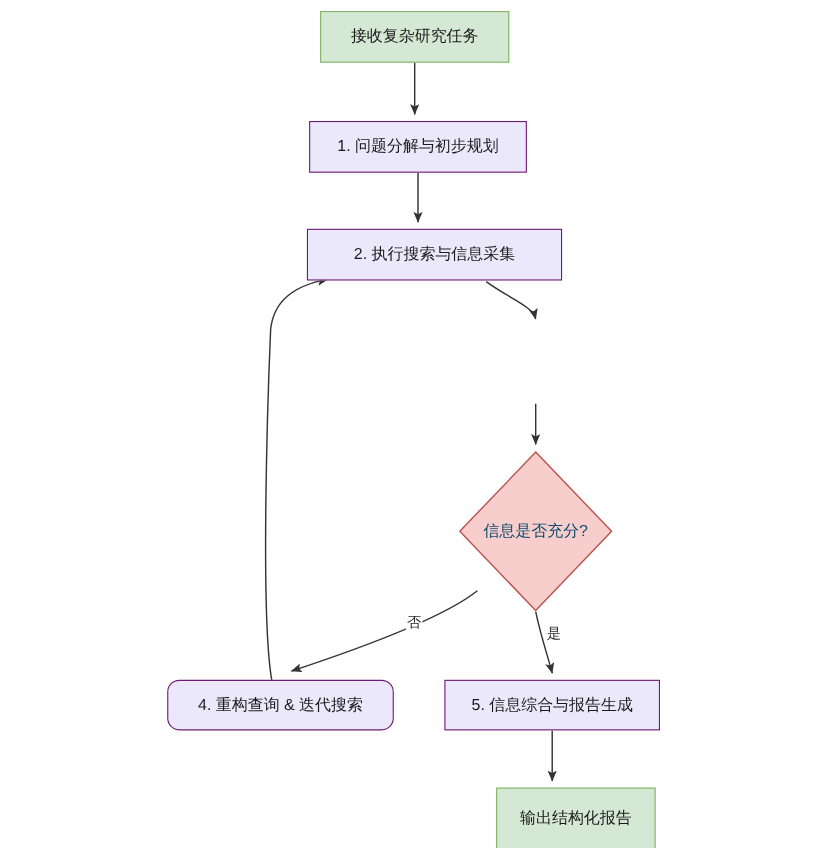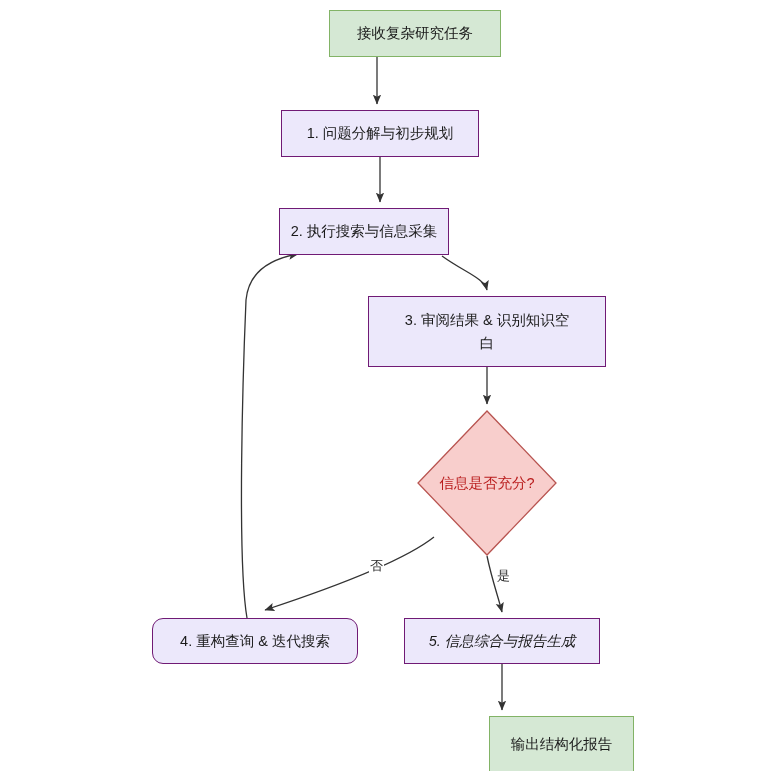--- a/index.html
+++ b/index.html
@@ -36,21 +36,20 @@
     font-size: 14.5px;
     line-height: 23px;
     color: #1a1a1a;
     z-index: 2;
     padding: 4px 10px;
     white-space: pre-line;
   }
   .node-green {
     background: #d5e8d4;
     border: 1px solid #82b366;
-    margin-left: 38px;
   }
   .node-purple {
     background: #ece8fb;
     border: 1px solid #701a75;
   }
   .decision {
     position: absolute;
     z-index: 2;
     display: flex;
     align-items: center;
@@ -60,42 +59,42 @@
     position: absolute;
     left: 0;
     top: 0;
     width: 100%;
     height: 100%;
   }
   .decision .decision-label {
     position: relative;
     z-index: 3;
     font-size: 14.5px;
-    color: #b91c1c;
+    color: #0c4a6e;
     text-align: center;
     line-height: 20px;
   }
   .edge-label {
     position: absolute;
     z-index: 3;
     font-size: 13px;
     color: #2b2b2b;
     background: #ffffff;
     padding: 0 1px;
     line-height: 16px;
   }
 
   
   #node-start     { left: 291px; top: 10px;  width: 172px; height: 47px; }
   #node-step1     { left: 281px; top: 110px; width: 198px; height: 47px; }
-  #node-step2     { left: 279px; top: 208px; width: 170px; height: 47px; }
+  #node-step2     { left: 279px; top: 208px; width: 232px; height: 47px; }
   #node-step3     { left: 368px; top: 296px; width: 238px; height: 71px; }
   #node-decision  { left: 417px; top: 410px; width: 140px; height: 146px; }
   #node-step4     { left: 152px; top: 618px; width: 206px; height: 46px; border-radius: 11px; }
-  #node-step5     { left: 404px; top: 618px; width: 196px; height: 46px; font-style: italic; }
+  #node-step5     { left: 404px; top: 618px; width: 196px; height: 46px; }
   #node-end       { left: 451px; top: 716px; width: 145px; height: 57px; }
 
   #label-no  { left: 369px; top: 558px; }
   #label-yes { left: 496px; top: 568px; }
 </style>
 </head>
 <body>
 
 <div id="canvas">
 
@@ -138,22 +137,20 @@
       <path d="M502,664 L502,710" stroke="#333333" stroke-width="1.3" fill="none" marker-end="url(#arrow)"></path>
     </g>
   </svg>
 
   <div id="node-start" class="node node-green">接收复杂研究任务</div>
 
   <div id="node-step1" class="node node-purple">1. 问题分解与初步规划</div>
 
   <div id="node-step2" class="node node-purple">2. 执行搜索与信息采集</div>
 
-  <div id="node-step3" class="node node-purple">3. 审阅结果 &amp; 识别知识空
-白</div>
 
   <div id="node-decision" class="decision">
     <svg class="diamond-shape" viewBox="0 0 140 146" preserveAspectRatio="none" xmlns="http://www.w3.org/2000/svg">
       <polygon points="70,1 139,73 70,145 1,73" fill="#f8cecc" stroke="#b85450" stroke-width="1.3"></polygon>
     </svg>
     <span class="decision-label">信息是否充分?</span>
   </div>
 
   <div id="node-step4" class="node node-purple">4. 重构查询 &amp; 迭代搜索</div>
 

